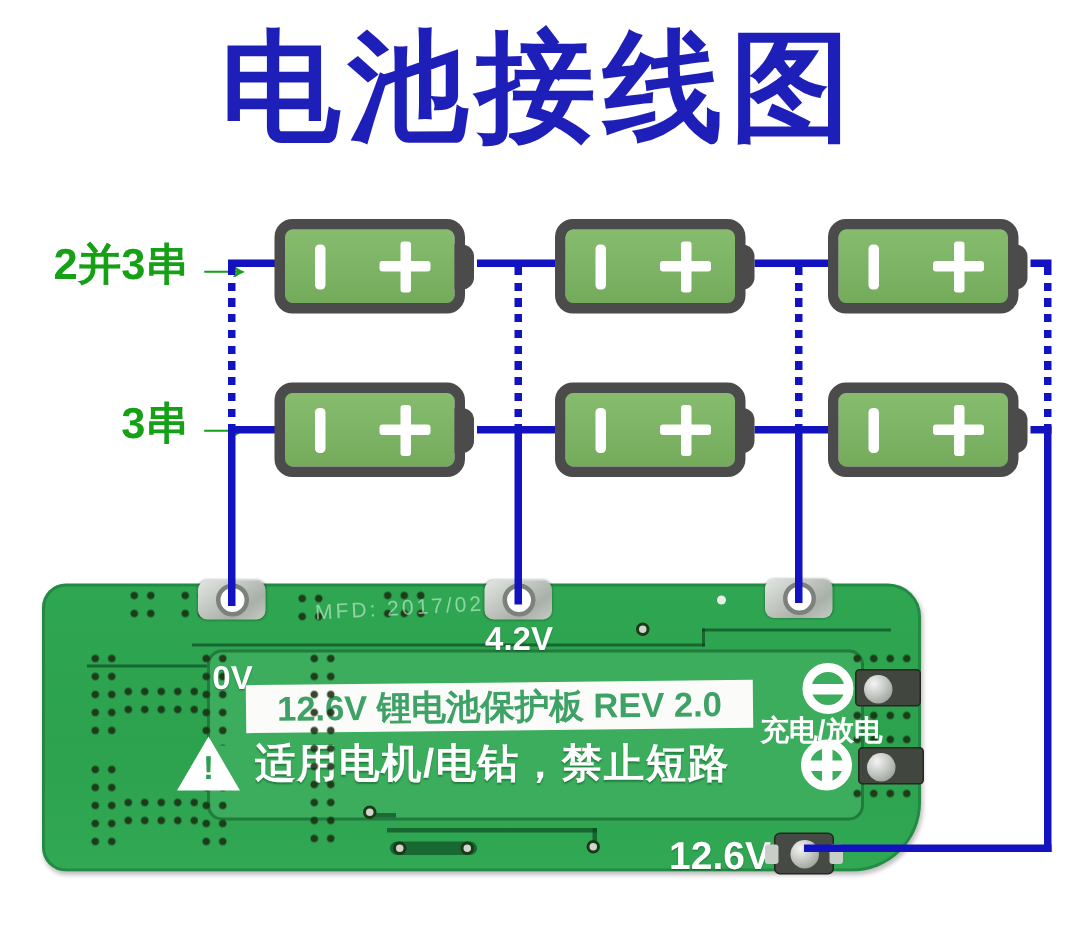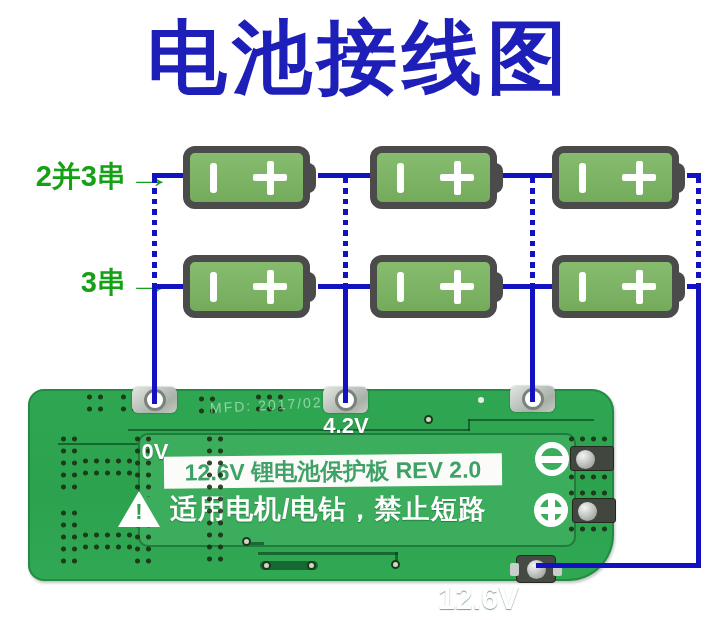--- a/index.html
+++ b/index.html
@@ -88,21 +88,21 @@
                  background:#fff;}
 
   .smd{position:absolute;width:44px;height:25px;background:#41463f;border:1px solid #23271f;
        border-radius:3px;box-sizing:border-box;}
   .dome{position:absolute;width:19px;height:19px;border-radius:50%;
         background:radial-gradient(circle at 35% 30%,#f4f4f4,#b9bdb8 55%,#878d86);}
   .out-pad{position:absolute;left:488px;top:166px;width:40px;height:28px;background:#454a44;
            border-radius:4px;border:1px solid #24281f;box-sizing:border-box;}
   .out-tab{position:absolute;width:9px;height:13px;background:#c9cfc8;border-radius:2px;}
   .out-label{position:absolute;left:410px;top:166px;width:76px;text-align:right;color:#fff;
-             font-weight:bold;font-size:31px;text-shadow:0 1px 1px rgba(0,60,25,.5);margin-top:26px;}
+             font-weight:bold;font-size:26px;text-shadow:0 1px 1px rgba(0,60,25,.5);}
 </style>
 </head>
 <body>
 
 <div class="stage">
 
   <div class="title">电池接线图</div>
 
   <div class="side-label" style="top:156px;">
     <span>2并3串</span>
@@ -175,20 +175,21 @@
       <span class="warn-text">适用电机/电钻，禁止短路</span>
     </div>
 
     <div class="screw" style="left:507px;top:53px;">
         <span class="slot-h"></span>
       </div>
     <div class="screw" style="left:506px;top:104px;">
         <span class="slot-h"></span>
         <span class="slot-v"></span>
       </div>
+    <div class="charge-label">充电/放电</div>
     <div class="smd" style="left:542px;top:57px;">
         <div class="dome" style="left:5px;top:3px;"></div>
       </div>
     <div class="smd" style="left:544px;top:109px;">
         <div class="dome" style="left:5px;top:3px;"></div>
       </div>
 
     <div class="out-label">12.6V</div>
     <div class="out-pad">
       <div class="out-tab" style="left:-7px;top:7px;"></div>

